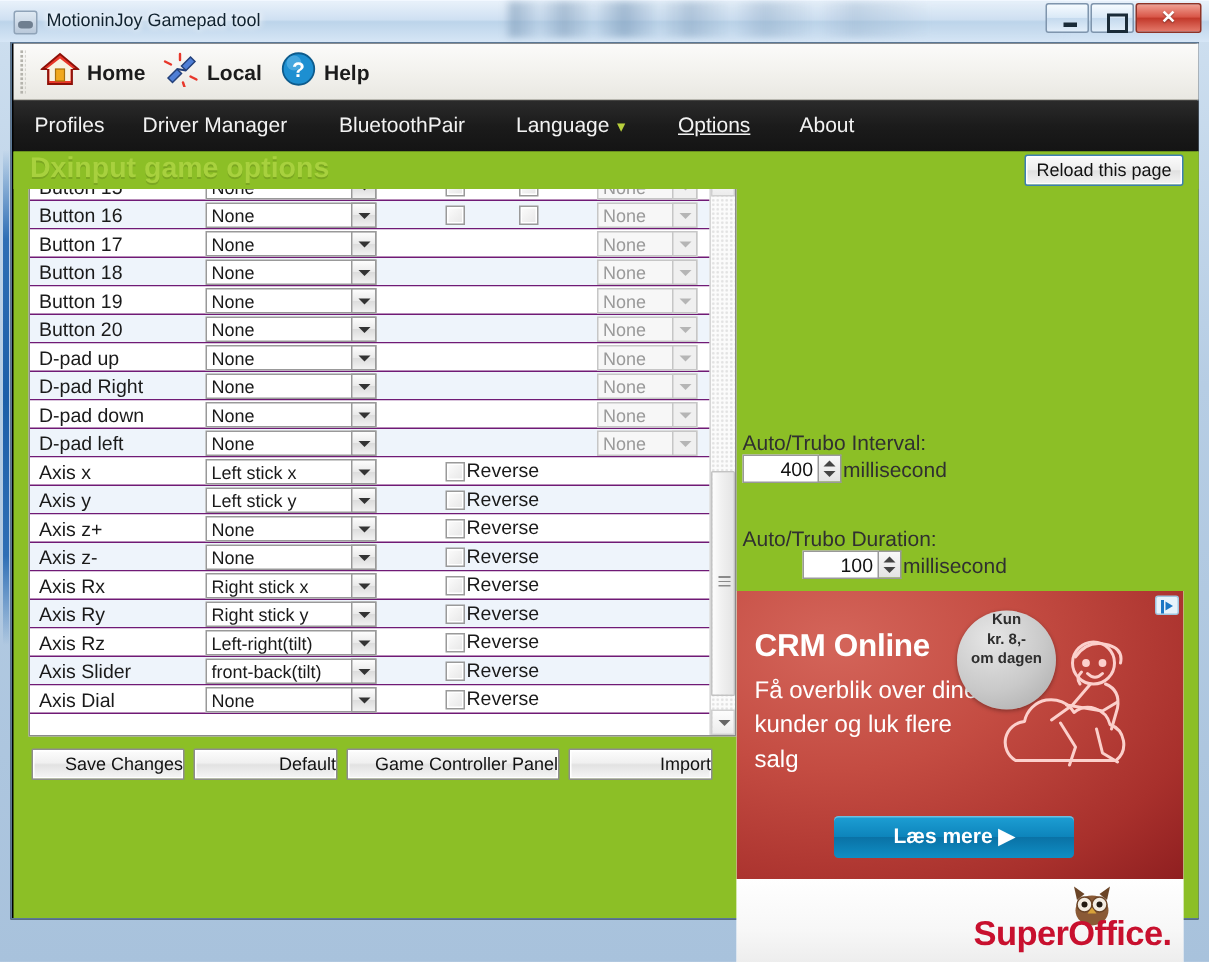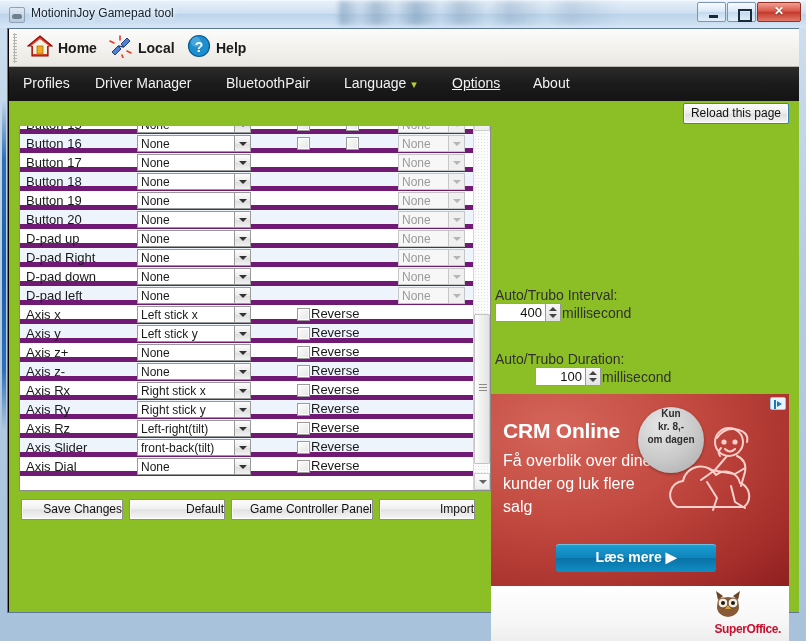--- a/index.html
+++ b/index.html
@@ -131,21 +131,21 @@
   }
 
   
   #list-panel {
     position: absolute; left: 10px; top: 12px; width: 472px; height: 378px;
     background: #fff; border: 1px solid #8b8b8b; overflow: hidden;
   }
   #rows { position: absolute; left: 0; top: -18px; width: 455px; }
   .row {
     position: relative; height: 19px; width: 455px;
-    border-bottom: 5px solid #701a75; background: #ffffff;
+    border-bottom: 1px solid #701a75; background: #ffffff;
   }
   .row.alt { background: #eef4fb; }
   .row .name {
     position: absolute; left: 6px; top: 2px; font-size: 13px; color: #1a1a1a;
     white-space: nowrap;
   }
   .combo {
     position: absolute; left: 117px; top: 1px; width: 114px; height: 17px;
     background: #fff; border: 1px solid #999; display: flex; align-items: center;
   }
@@ -277,21 +277,21 @@
     position: absolute; left: 65px; top: 150px; width: 160px; height: 28px;
     background: linear-gradient(to bottom,#1d9fd4 0%,#0d84bb 50%,#0a72a6 51%,#0f8ec4 100%);
     border-radius: 3px; box-shadow: inset 0 1px 0 rgba(255,255,255,.35);
     color: #fff; font-size: 14px; font-weight: bold; line-height: 27px; text-align: center;
   }
   #ad-foot {
     position: absolute; left: 0; top: 192px; width: 298px; height: 58px;
     background: linear-gradient(to bottom,#ffffff 0%,#f7f7f7 60%,#ececec 100%);
   }
   #ad-logo {
-    position: absolute; right: 8px; bottom: 8px; font-size: 12px; font-weight: bold;
+    position: absolute; right: 8px; bottom: 8px; font-size: 23px; font-weight: bold;
     color: #c8102e; letter-spacing: -.4px;
   }
   #ad-owl { position: absolute; right: 44px; bottom: 26px; width: 34px; height: 30px; }
 
   
   .abtn {
     position: absolute; top: 398px; height: 21px;
     background: linear-gradient(to bottom,#fdfdfd 0%,#f0f0f0 45%,#e2e2e2 52%,#f6f6f6 100%);
     border: 1px solid #8d8d8d; border-radius: 1px;
     font-size: 12px; color: #111; text-align: right; line-height: 19px; cursor: default;
@@ -616,20 +616,21 @@
           <div id="sb-thumb">
                 <span class="grip"></span>
               </div>
           <div class="sb-btn" id="sb-down">
                 <span class="tri"></span>
               </div>
         </div>
       </div>
 
       <div id="page-header">
+        <div id="page-title">Dxinput game options</div>
         <div id="reload-btn">Reload this page</div>
       </div>
 
       <div class="opt-label" id="lbl-interval">Auto/Trubo Interval:</div>
       <div class="spin-wrap" id="spin-interval">
         <div class="spin-box">400</div>
         <div class="spin-btns"></div>
         <div class="unit">millisecond</div>
       </div>
 

